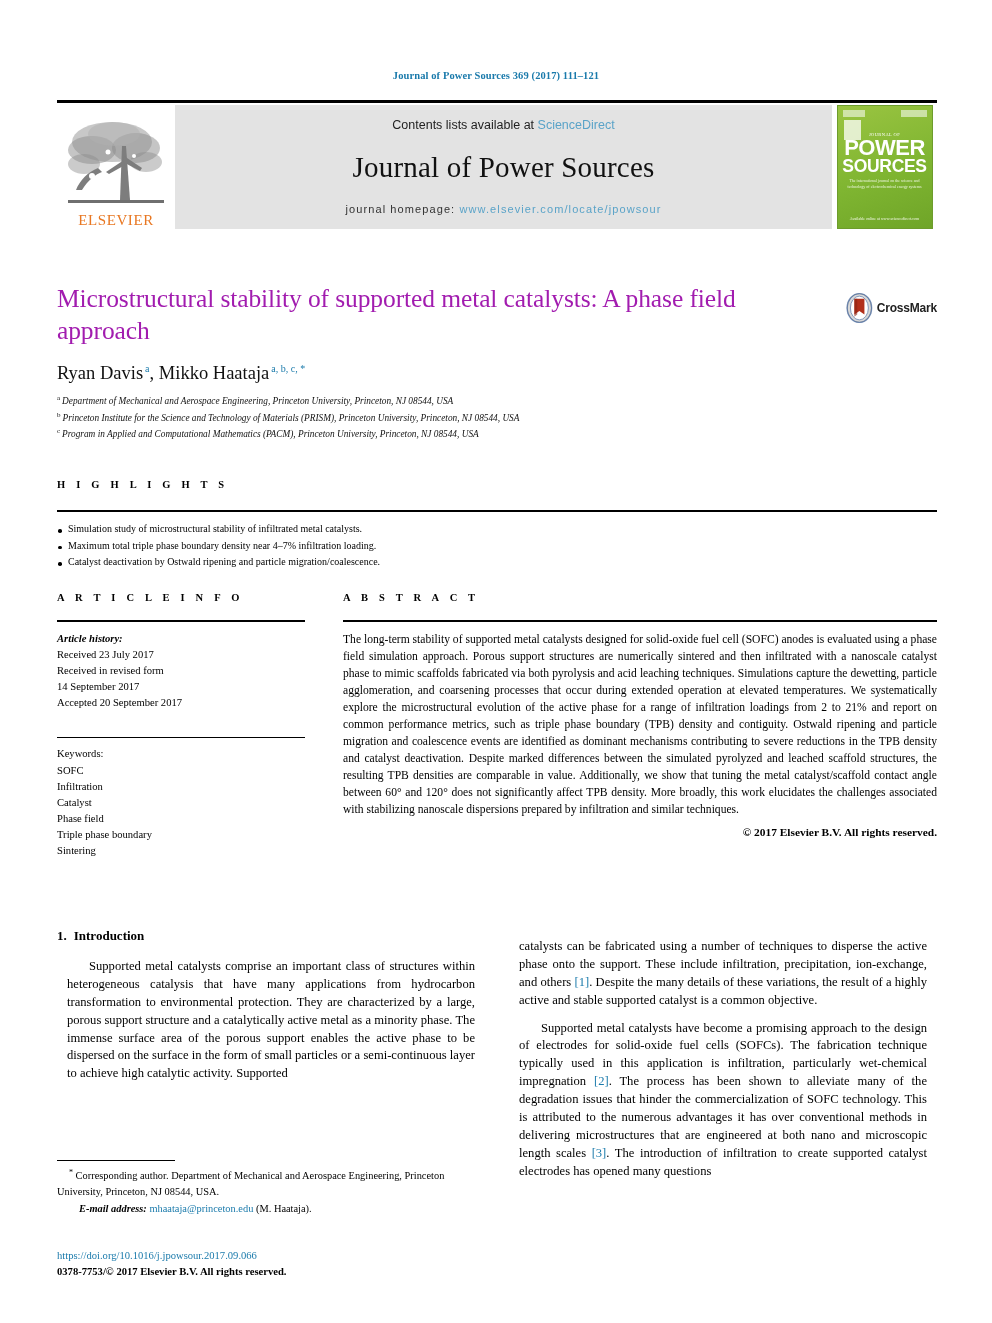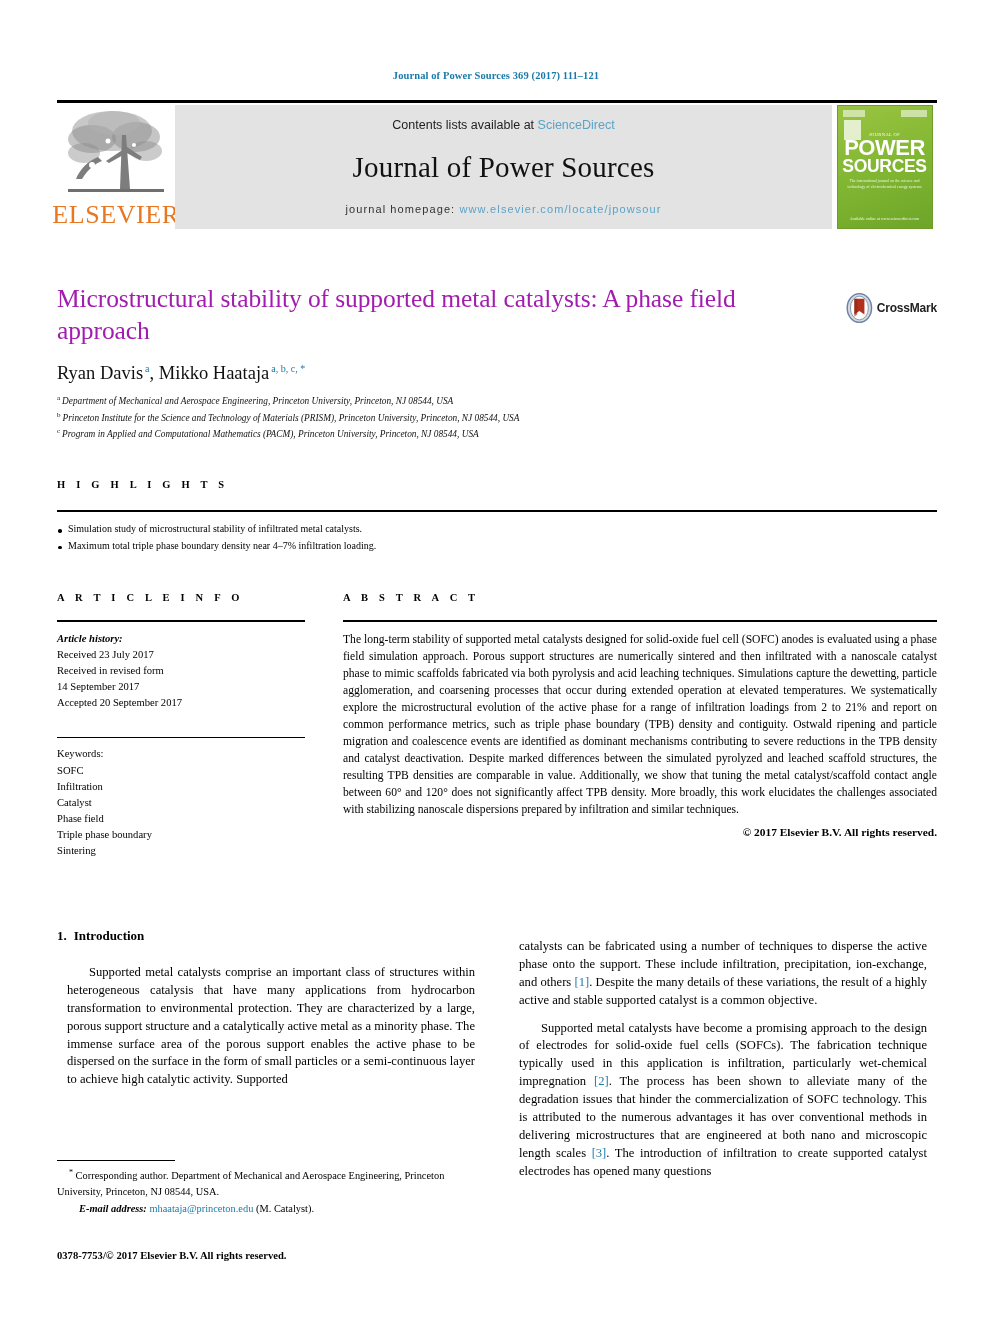--- a/index.html
+++ b/index.html
@@ -60,21 +60,21 @@
     justify-content: flex-end;
     padding-bottom: 1px;
     box-sizing: border-box;
   }
   .elsevier-tree {
     width: 108px;
     height: 96px;
   }
   .elsevier-word {
     font-family: "Liberation Serif", serif;
-    font-size: 26px;
+    font-size: 15px;
     letter-spacing: 0.6px;
     color: #e87722;
     line-height: 1;
     margin-top: 1px;
   }
   .masthead-center {
     flex: 1 1 auto;
     background: #e3e3e3;
     display: flex;
     flex-direction: column;
@@ -320,21 +320,21 @@
   }
   .body-right {
     position: absolute;
     left: 509px; top: 928px;
     width: 428px;
   }
   .sec-heading {
     font-family: "Liberation Serif", serif;
     font-weight: bold;
     font-size: 13px;
-    margin: 0 0 20px 0;
+    margin: 0 0 14px 0;
   }
   .sec-heading .num { padding-right: 7px; }
   p.body-text {
     margin: 10px;
     font-size: 12.6px;
     line-height: 1.42;
     text-align: justify;
     text-indent: 22px;
     color: #000;
   }
@@ -462,20 +462,21 @@
       <div><sup>c</sup><span>Program in Applied and Computational Mathematics (PACM), Princeton University, Princeton, NJ 08544, USA</span></div>
     </div>
   </div>
 
   <div class="highlights">
     <div class="sec-label">H I G H L I G H T S</div>
     <div class="rule"></div>
     <ul>
       <li>Simulation study of microstructural stability of infiltrated metal catalysts.</li>
       <li>Maximum total triple phase boundary density near 4–7% infiltration loading.</li>
+      <li>Catalyst deactivation by Ostwald ripening and particle migration/coalescence.</li>
     </ul>
   </div>
 
   <div class="info-col">
     <div class="sec-label">A R T I C L E   I N F O</div>
     <div class="rule"></div>
     <div class="info-group">
       <div class="it">Article history:</div>
       <div>Received 23 July 2017</div>
       <div>Received in revised form</div>
@@ -509,20 +510,21 @@
   </div>
 
   <div class="body-right">
     <p class="body-text" style="text-indent:0"><span>catalysts can be fabricated using a number of techniques to disperse the active phase onto the support. These include infiltration, precipitation, ion-exchange, and others </span><span class="cite">[1]</span><span>. Despite the many details of these variations, the result of a highly active and stable supported catalyst is a common objective.</span></p>
     <p class="body-text"><span>Supported metal catalysts have become a promising approach to the design of electrodes for solid-oxide fuel cells (SOFCs). The fabrication technique typically used in this application is infiltration, particularly wet-chemical impregnation </span><span class="cite">[2]</span><span>. The process has been shown to alleviate many of the degradation issues that hinder the commercialization of SOFC technology. This is attributed to the numerous advantages it has over conventional methods in delivering microstructures that are engineered at both nano and microscopic length scales </span><span class="cite">[3]</span><span>. The introduction of infiltration to create supported catalyst electrodes has opened many questions</span></p>
   </div>
 
   <div class="footnote">
     <div class="footnote-rule"></div>
     <div class="footnote-text"><sup>*</sup> <span>Corresponding author. Department of Mechanical and Aerospace Engineering, Princeton University, Princeton, NJ 08544, USA.</span></div>
-    <div class="email-line"><span class="lbl">E-mail address:</span> <span class="mail">mhaataja@princeton.edu</span> <span>(M. Catalyst).</span></div>
+    <div class="email-line"><span class="lbl">E-mail address:</span> <span class="mail">mhaataja@princeton.edu</span> <span>(M. Haataja).</span></div>
   </div>
 
   <div class="imprint">
+    <div class="doi">https://doi.org/10.1016/j.jpowsour.2017.09.066</div>
     <div class="issn">0378-7753/© 2017 Elsevier B.V. All rights reserved.</div>
   </div>
 
 </div>
 
 </body></html>

